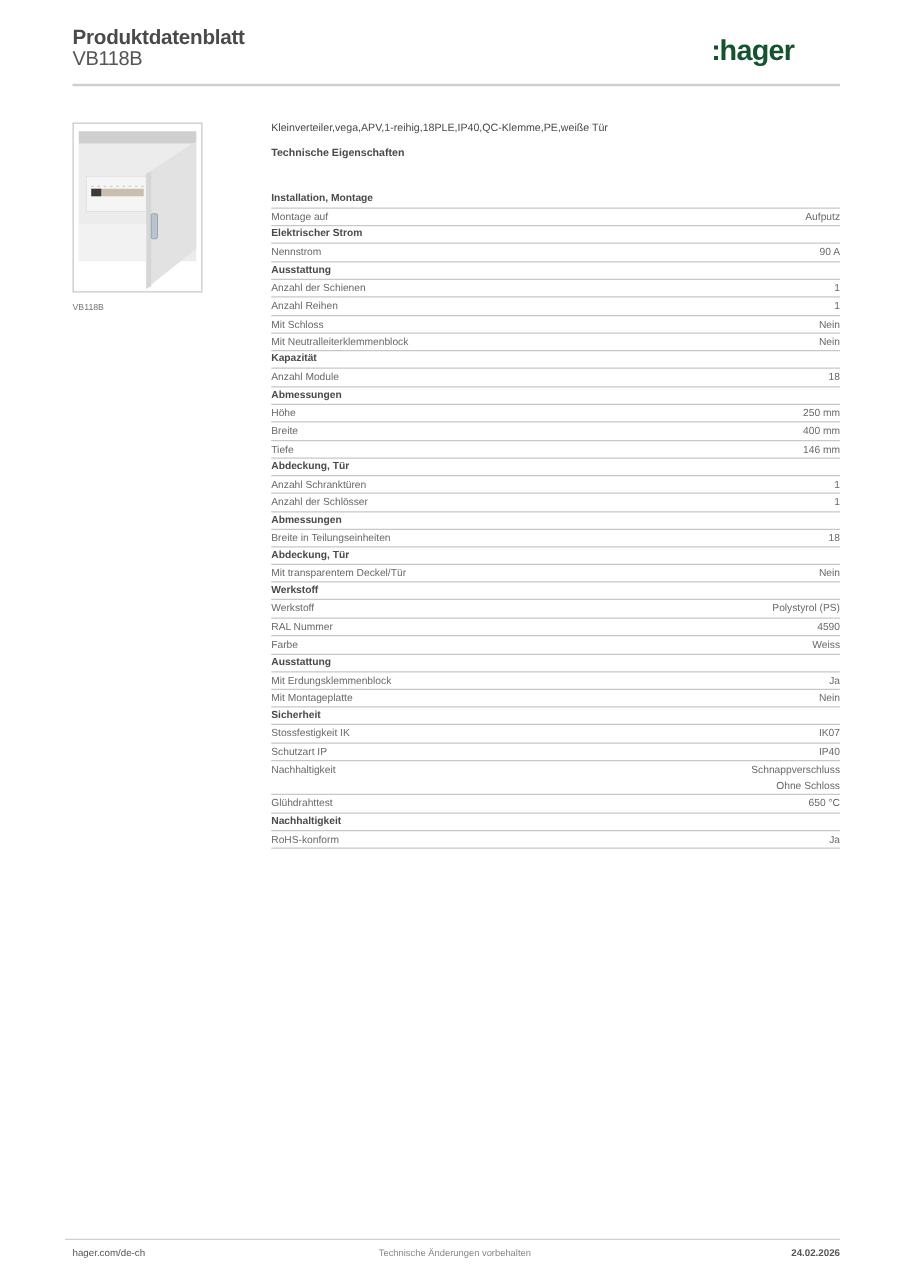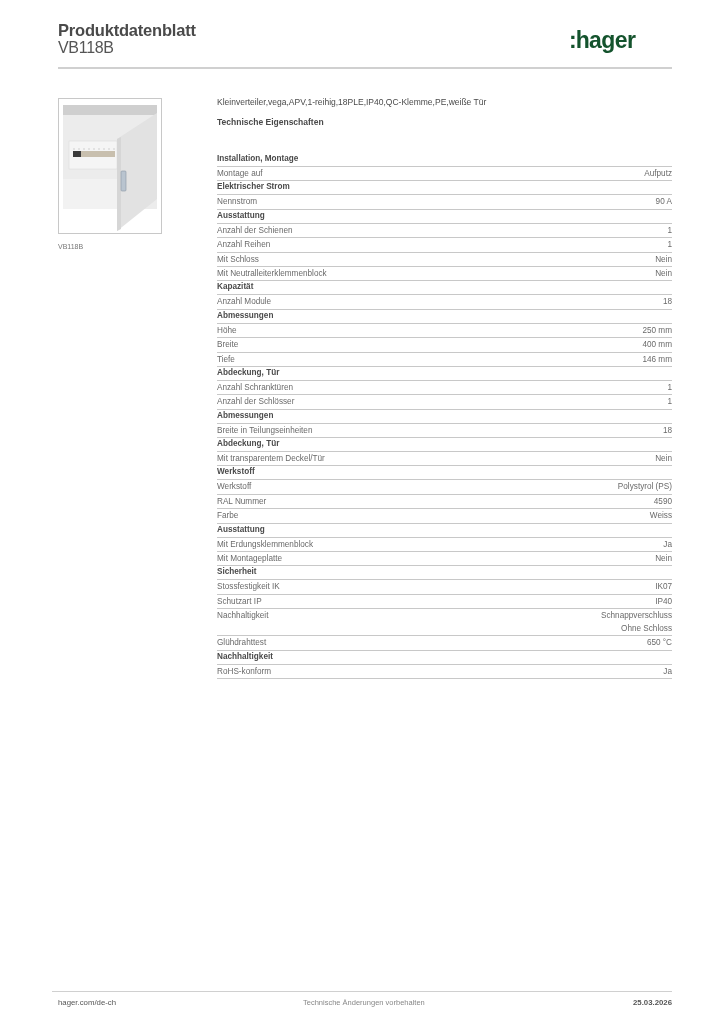--- a/index.html
+++ b/index.html
@@ -220,13 +220,13 @@
           <span class="lbl">RoHS-konform</span>
           <span class="val">Ja</span>
         </div>
       </div>
     </div>
 </div>
 
 <div class="footer-rule"></div>
 <div class="footer-left">hager.com/de-ch</div>
 <div class="footer-center">Technische Änderungen vorbehalten</div>
-<div class="footer-right">25.03.2026</div>
+<div class="footer-right">24.02.2026</div>
 
 </body></html>

